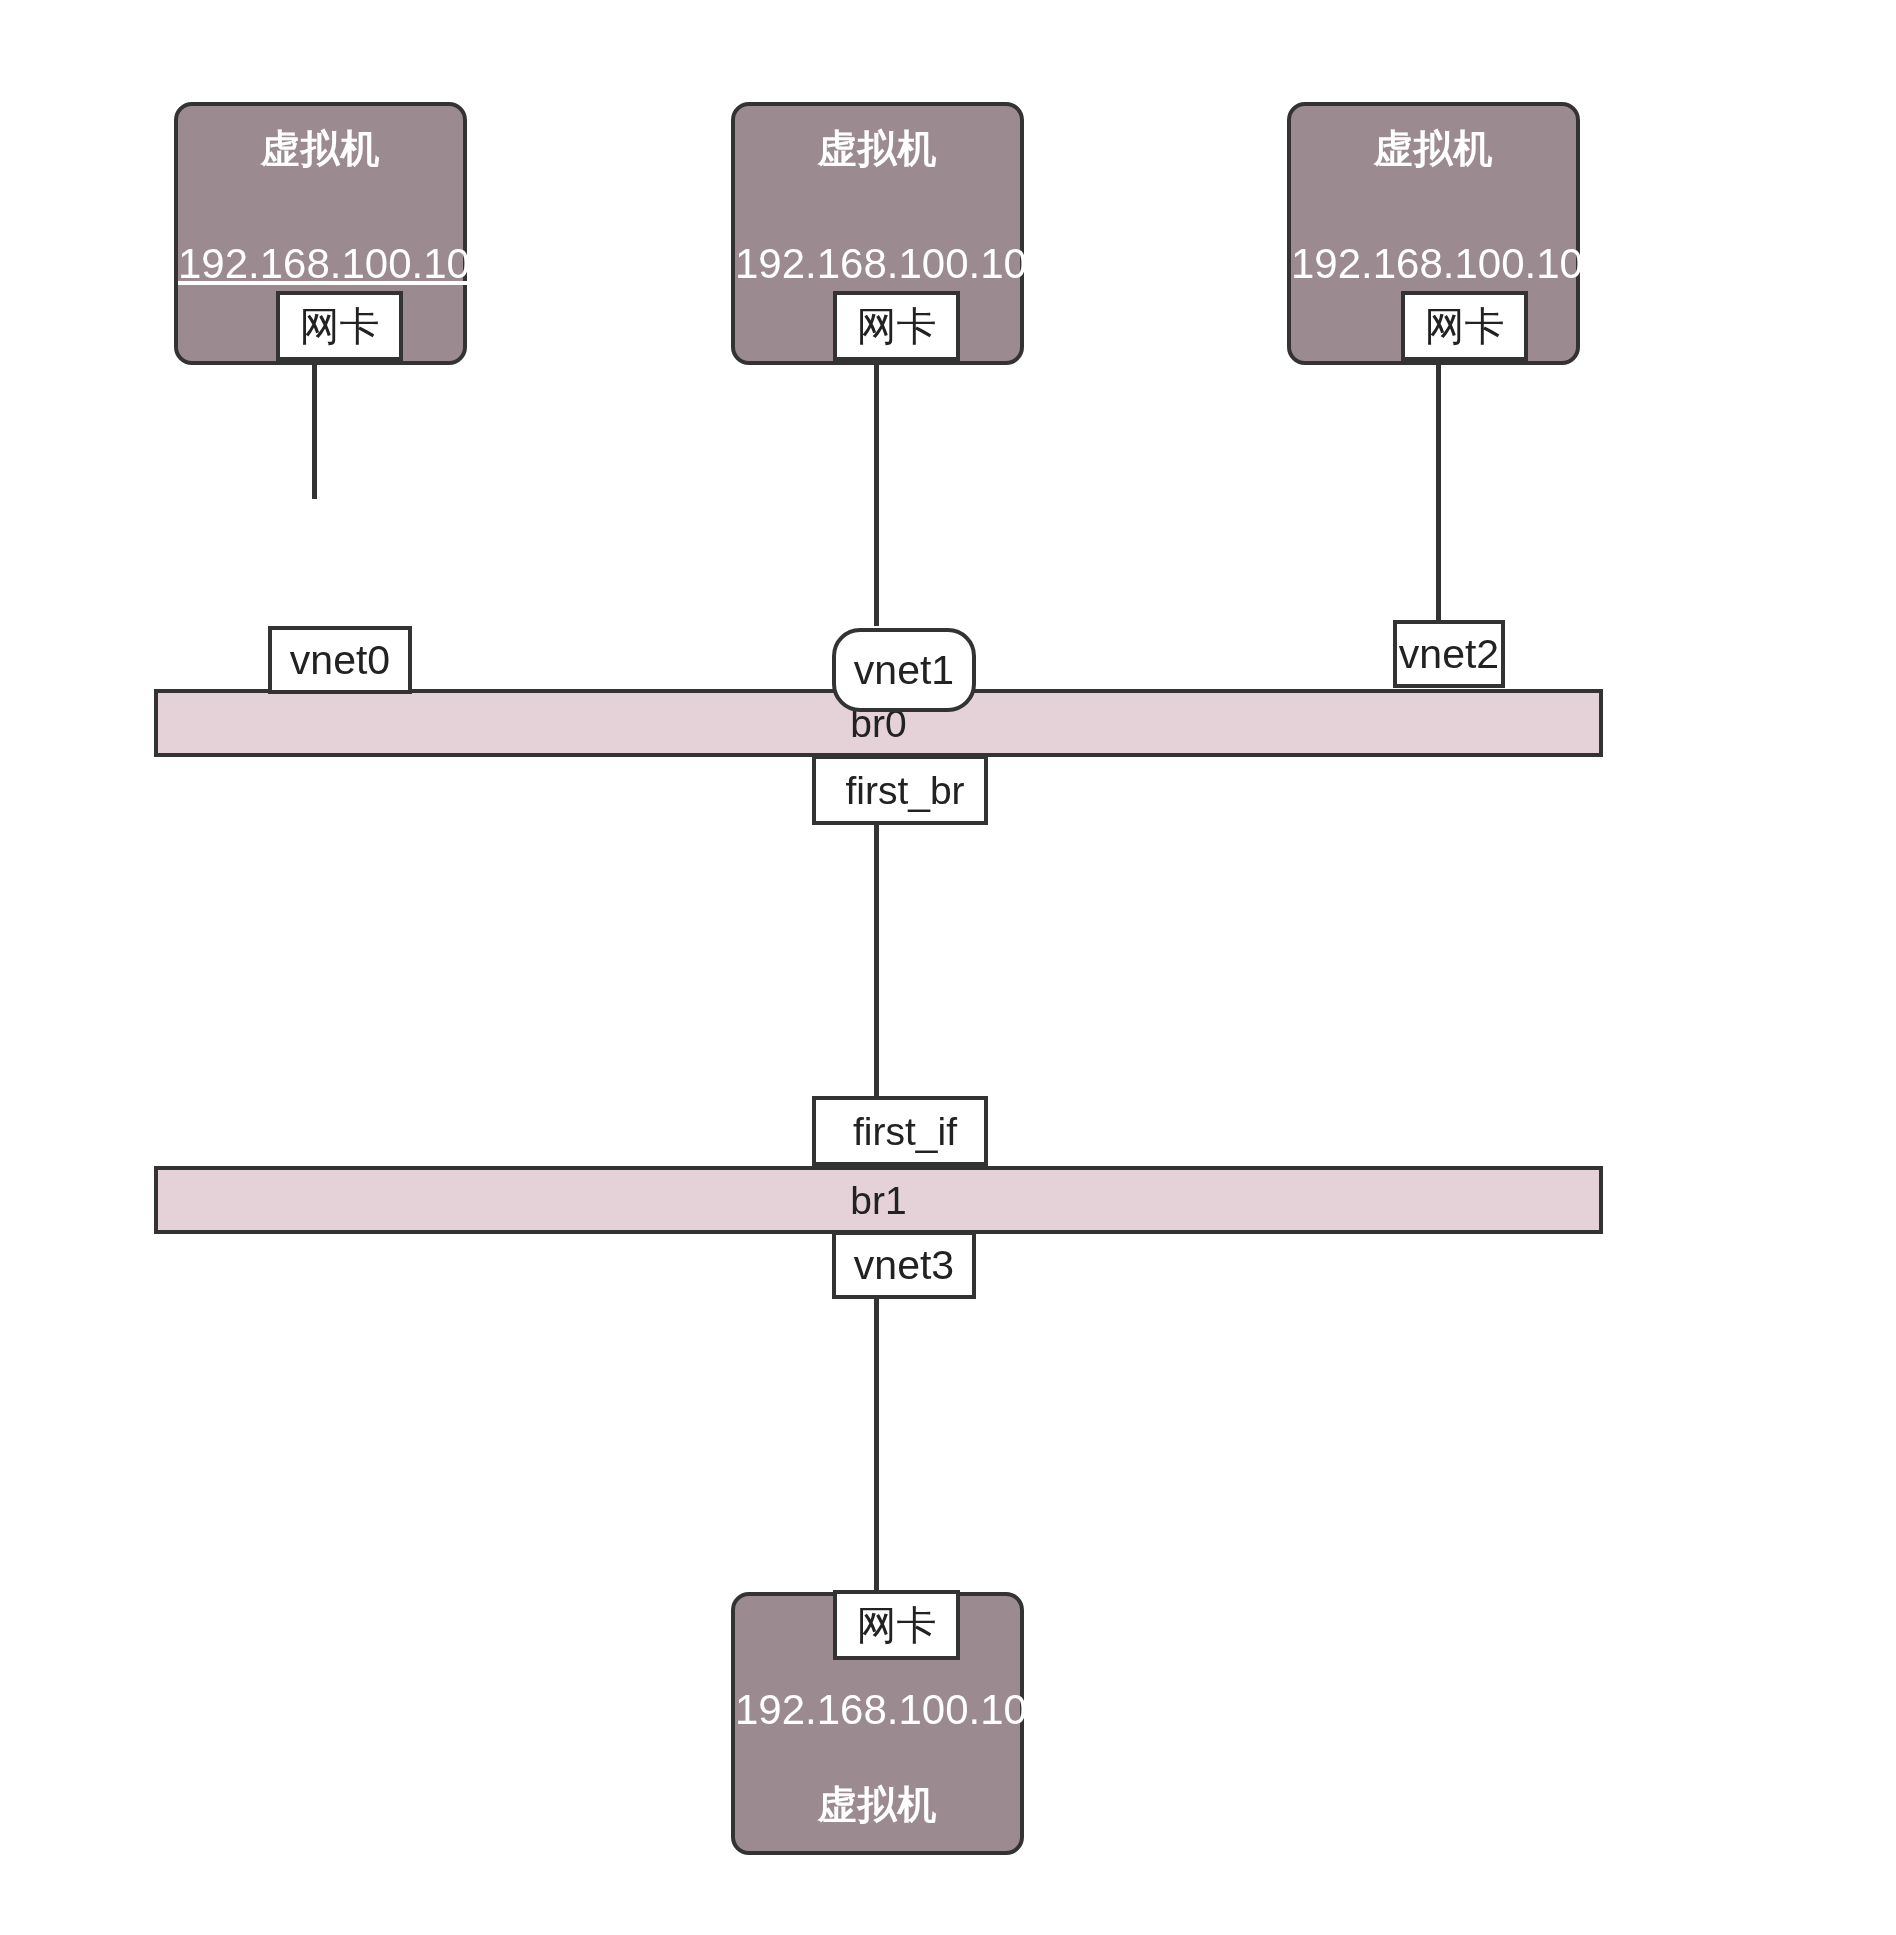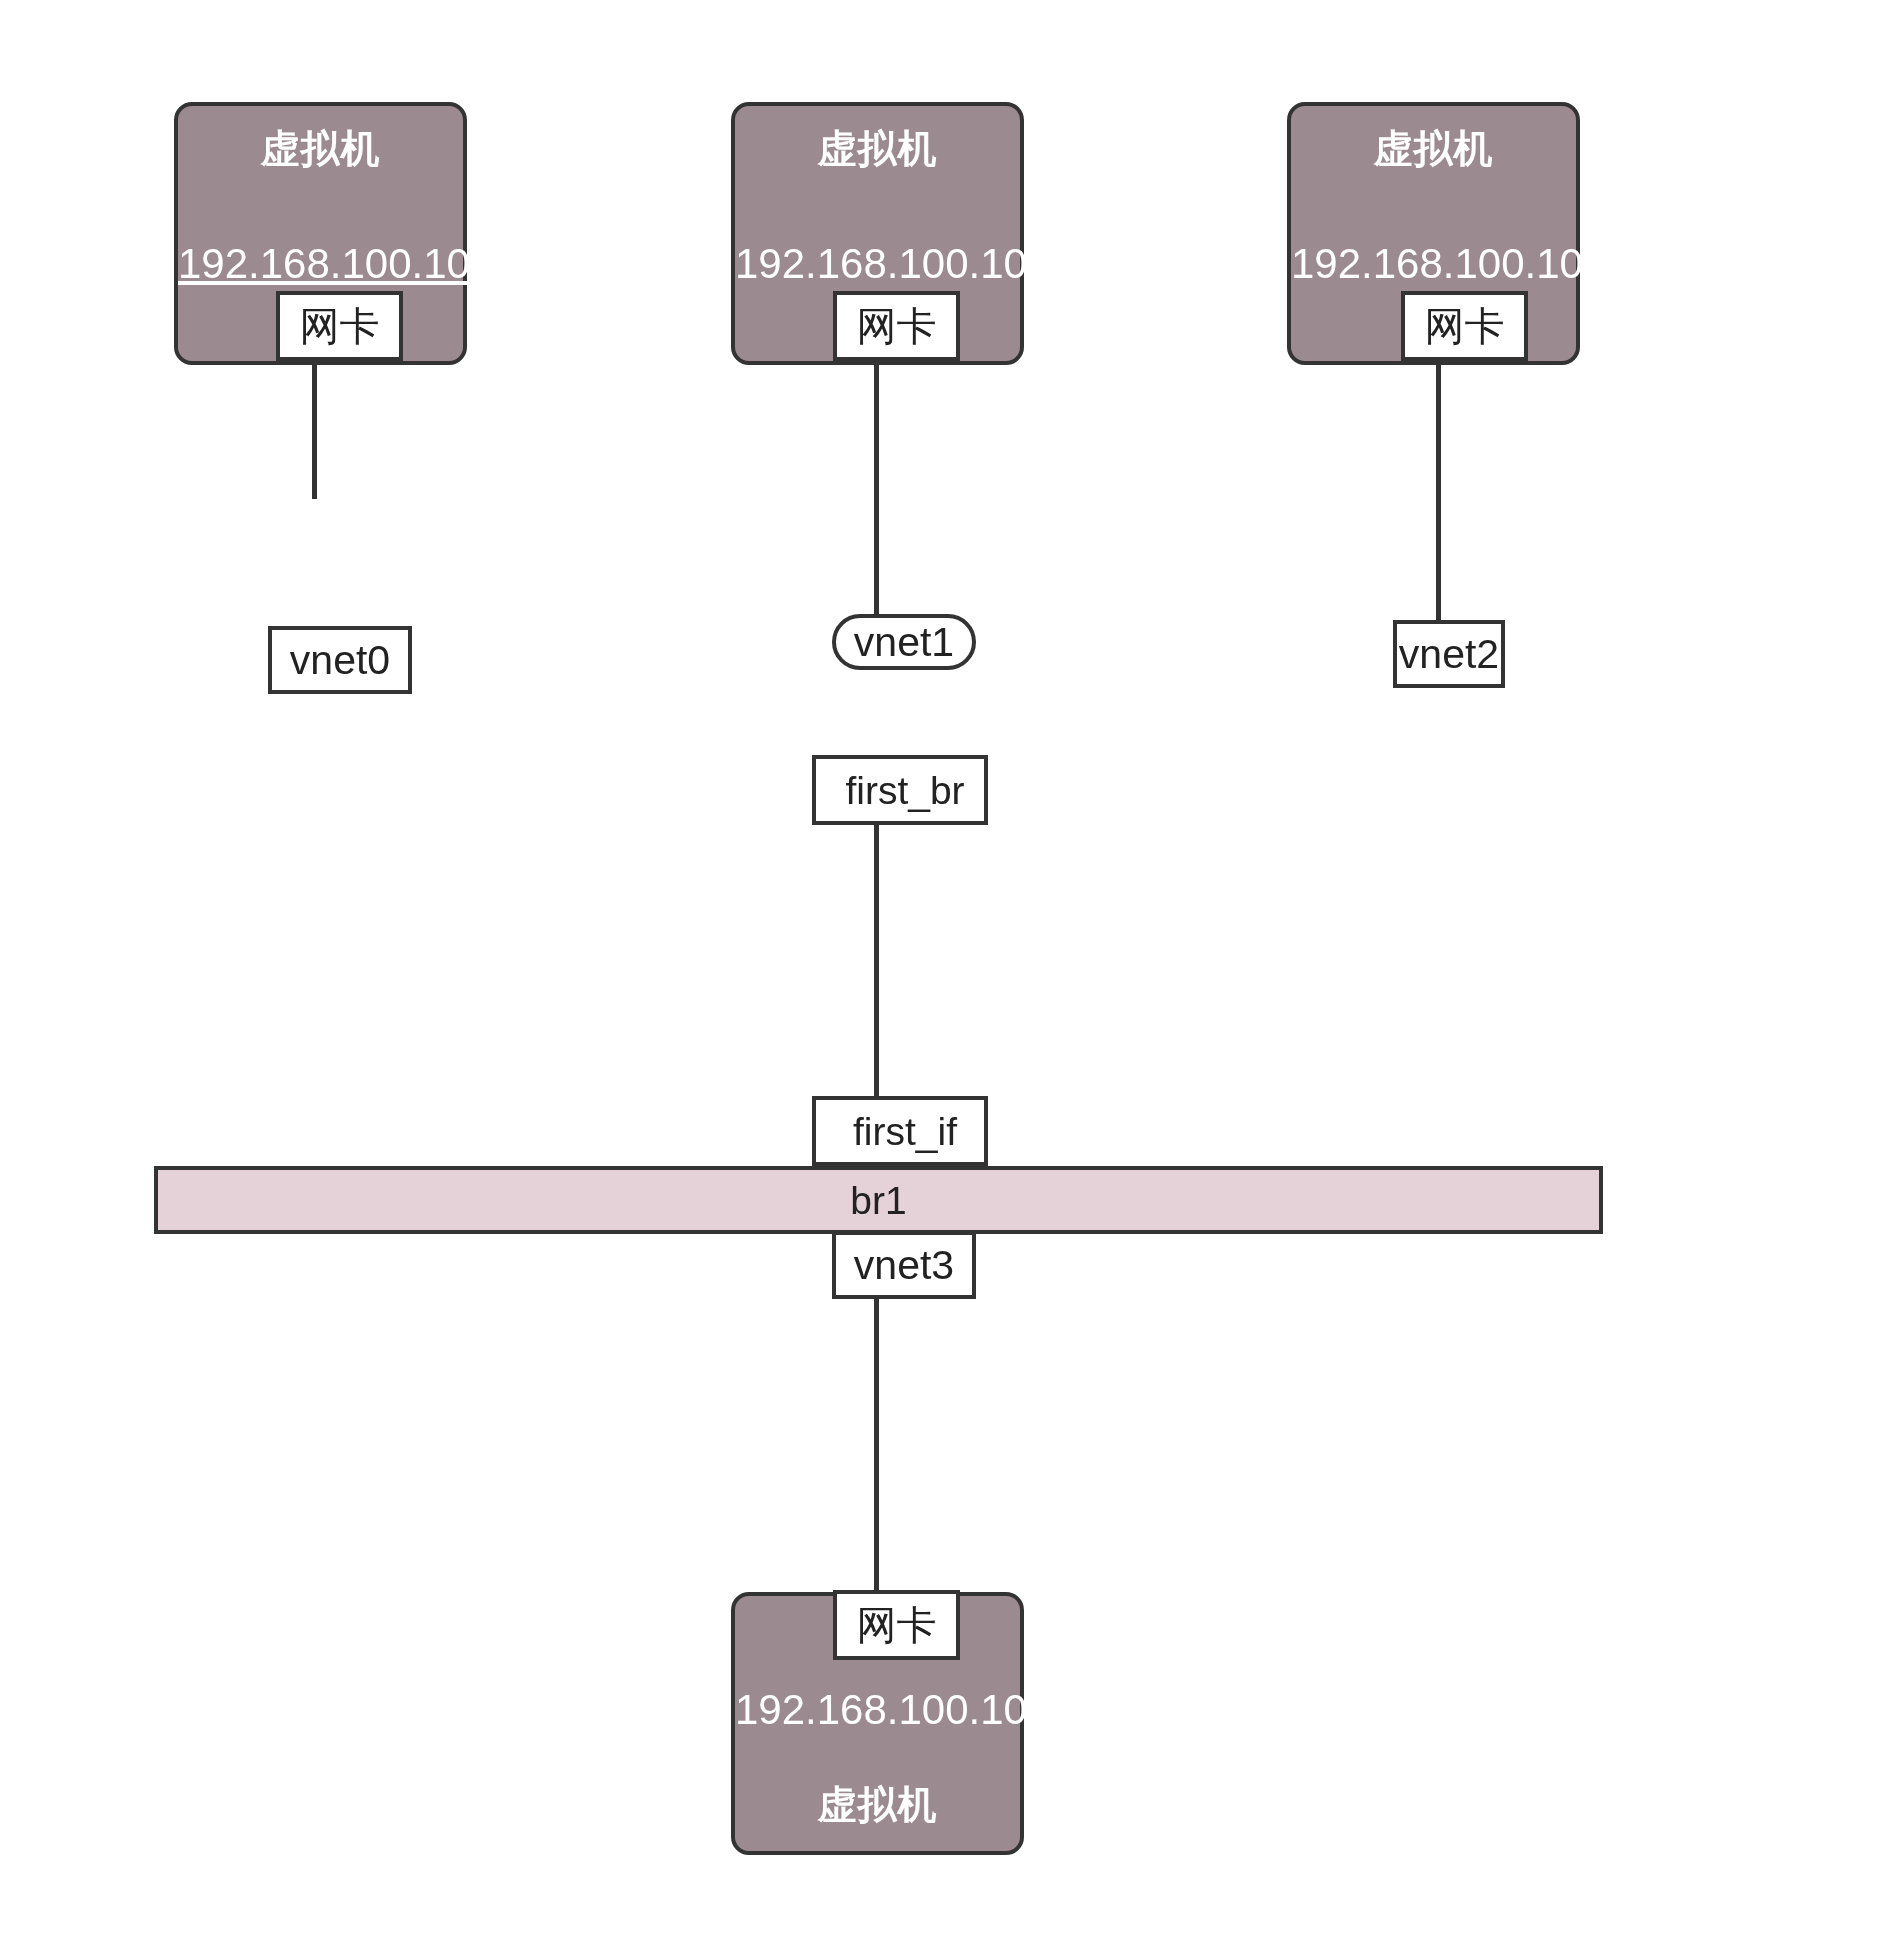--- a/index.html
+++ b/index.html
@@ -106,30 +106,31 @@
   <div class="wbox nic-box" style="left:252px; top:291px; width:127px; height:70px;">网卡</div>
   <div class="link" style="left:312px; top:361px; height:138px;"></div>
   <div class="wbox vnet-box" style="left:244px; top:626px; width:144px; height:68px;">vnet0</div>
 
   <div class="vm-box" style="left:731px; top:102px; width:293px; height:263px;">
     <div class="vm-title" style="top:23.4px;">虚拟机</div>
     <div class="vm-ip" style="top:137px;">192.168.100.101</div>
   </div>
   <div class="wbox nic-box" style="left:809px; top:291px; width:127px; height:70px;">网卡</div>
   <div class="link" style="left:874px; top:361px; height:265px;"></div>
-  <div class="wbox vnet-box" style="left:808px; top:614px; width:144px; height:56px;border-radius:28px;">vnet1</div>
+  <div class="wbox vnet-box" style="left:808px; top:628px; width:144px; height:84px;border-radius:28px;">vnet1</div>
 
   <div class="vm-box" style="left:1287px; top:102px; width:293px; height:263px;">
     <div class="vm-title" style="top:23.4px;">虚拟机</div>
     <div class="vm-ip" style="top:137px;">192.168.100.102</div>
   </div>
   <div class="wbox nic-box" style="left:1377px; top:291px; width:127px; height:70px;">网卡</div>
   <div class="link" style="left:1436px; top:361px; height:265px;"></div>
   <div class="wbox vnet-box" style="left:1369px; top:620px; width:112px; height:68px;">vnet2</div>
 
+  <div class="bridge-bar" style="left:154px; top:689px; width:1449px; height:68px;">br0</div>
 
   <div class="wbox iface-box" style="left:788px; top:755px; width:176px; height:70px;">first_br</div>
   <div class="link" style="left:874px; top:825px; height:273px;"></div>
 
   <div class="wbox iface-box" style="left:788px; top:1096px; width:176px; height:70px;">first_if</div>
 
   <div class="bridge-bar" style="left:154px; top:1166px; width:1449px; height:68px;">br1</div>
 
   <div class="wbox vnet-box" style="left:808px; top:1231px; width:144px; height:68px;">vnet3</div>
   <div class="link" style="left:874px; top:1299px; height:293px;"></div>

